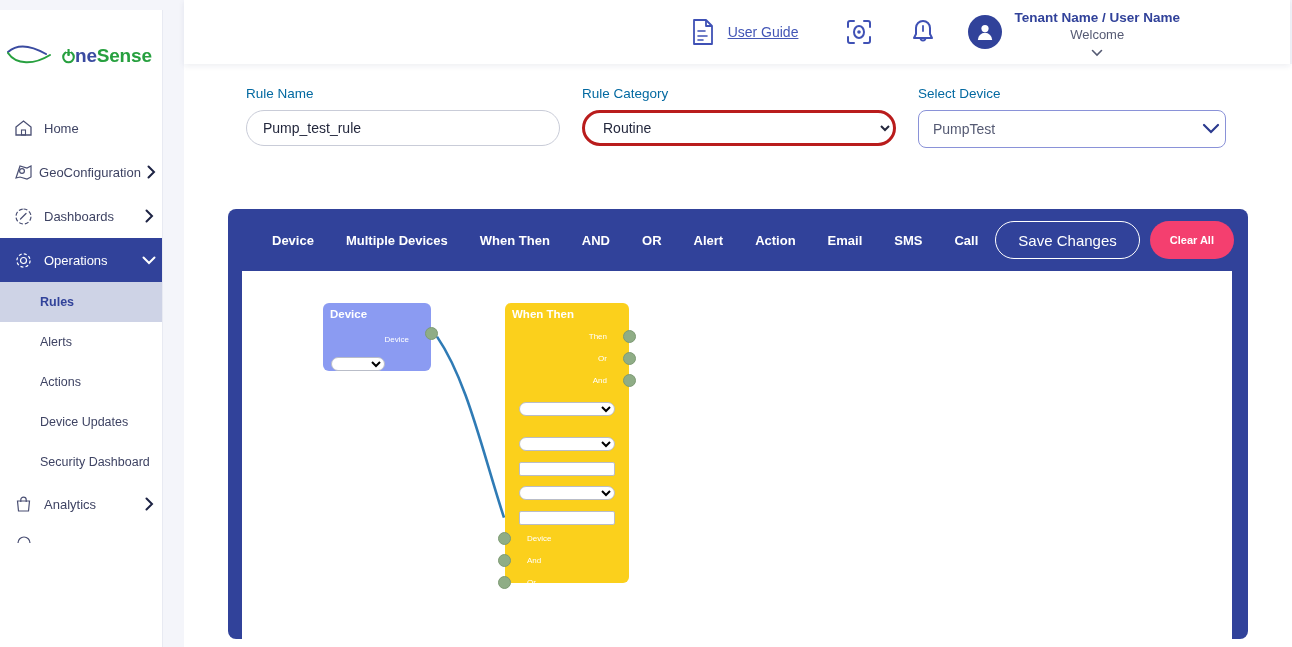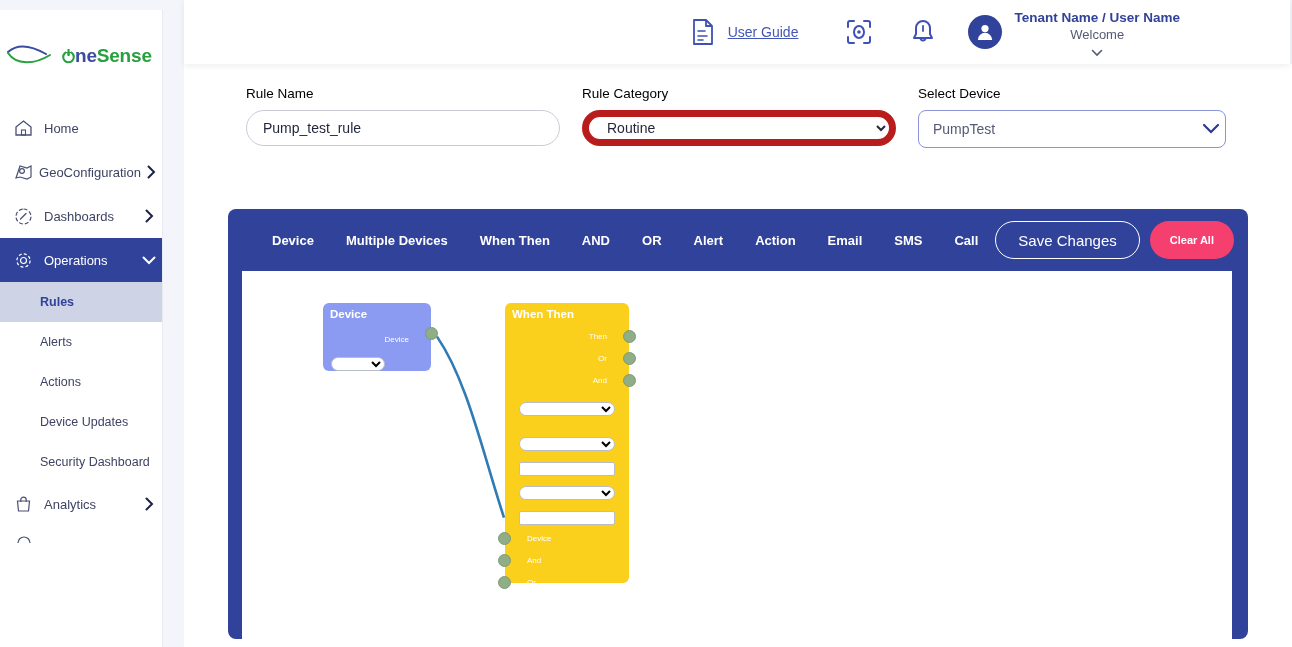--- a/index.html
+++ b/index.html
@@ -61,28 +61,28 @@
   .user-lines .u-name { color: #31429a; font-size: 13.5px; font-weight: 700; line-height: 17px; white-space: nowrap; }
   .user-lines .u-welcome { color: #555a73; font-size: 13px; line-height: 17px; display: flex; align-items: center; gap: 6px; flex-direction: column; }
 
   
   .content {
     position: absolute; left: 184px; top: 64px; width: 1108px; height: 583px;
     background: #ffffff; overflow: hidden;
   }
   .form-row { display: flex; padding: 22px 0 0 62px; gap: 22px; }
   .field { display: flex; flex-direction: column; }
-  .field-label { font-size: 13.5px; color: #000000; margin-bottom: 9px; }
+  .field-label { font-size: 13.5px; color: #0369a1; margin-bottom: 9px; }
   .pill-input {
     width: 314px; height: 36px; border: 1px solid #c9ccd8; border-radius: 18px;
     padding: 0 16px; font-size: 14px; color: #24283d; background: #fff;
     font-family: "Liberation Sans", sans-serif; outline: none;
   }
   .pill-select {
-    width: 314px; height: 36px; border: 7px solid #b91c1c; border-radius: 18px;
+    width: 314px; height: 36px; border: 3px solid #b91c1c; border-radius: 18px;
     padding: 0 14px; font-size: 14px; color: #24283d; background: #fff;
     font-family: "Liberation Sans", sans-serif; outline: none;
   }
   .device-select-wrap { position: relative; width: 314px; }
   .device-select {
     width: 308px; height: 38px; border: 1.5px solid #8a92d8; border-radius: 8px;
     padding: 0 36px 0 14px; font-size: 14px; color: #555a73; background: #fff;
     font-family: "Liberation Sans", sans-serif; outline: none;
     appearance: none; -webkit-appearance: none;
   }

